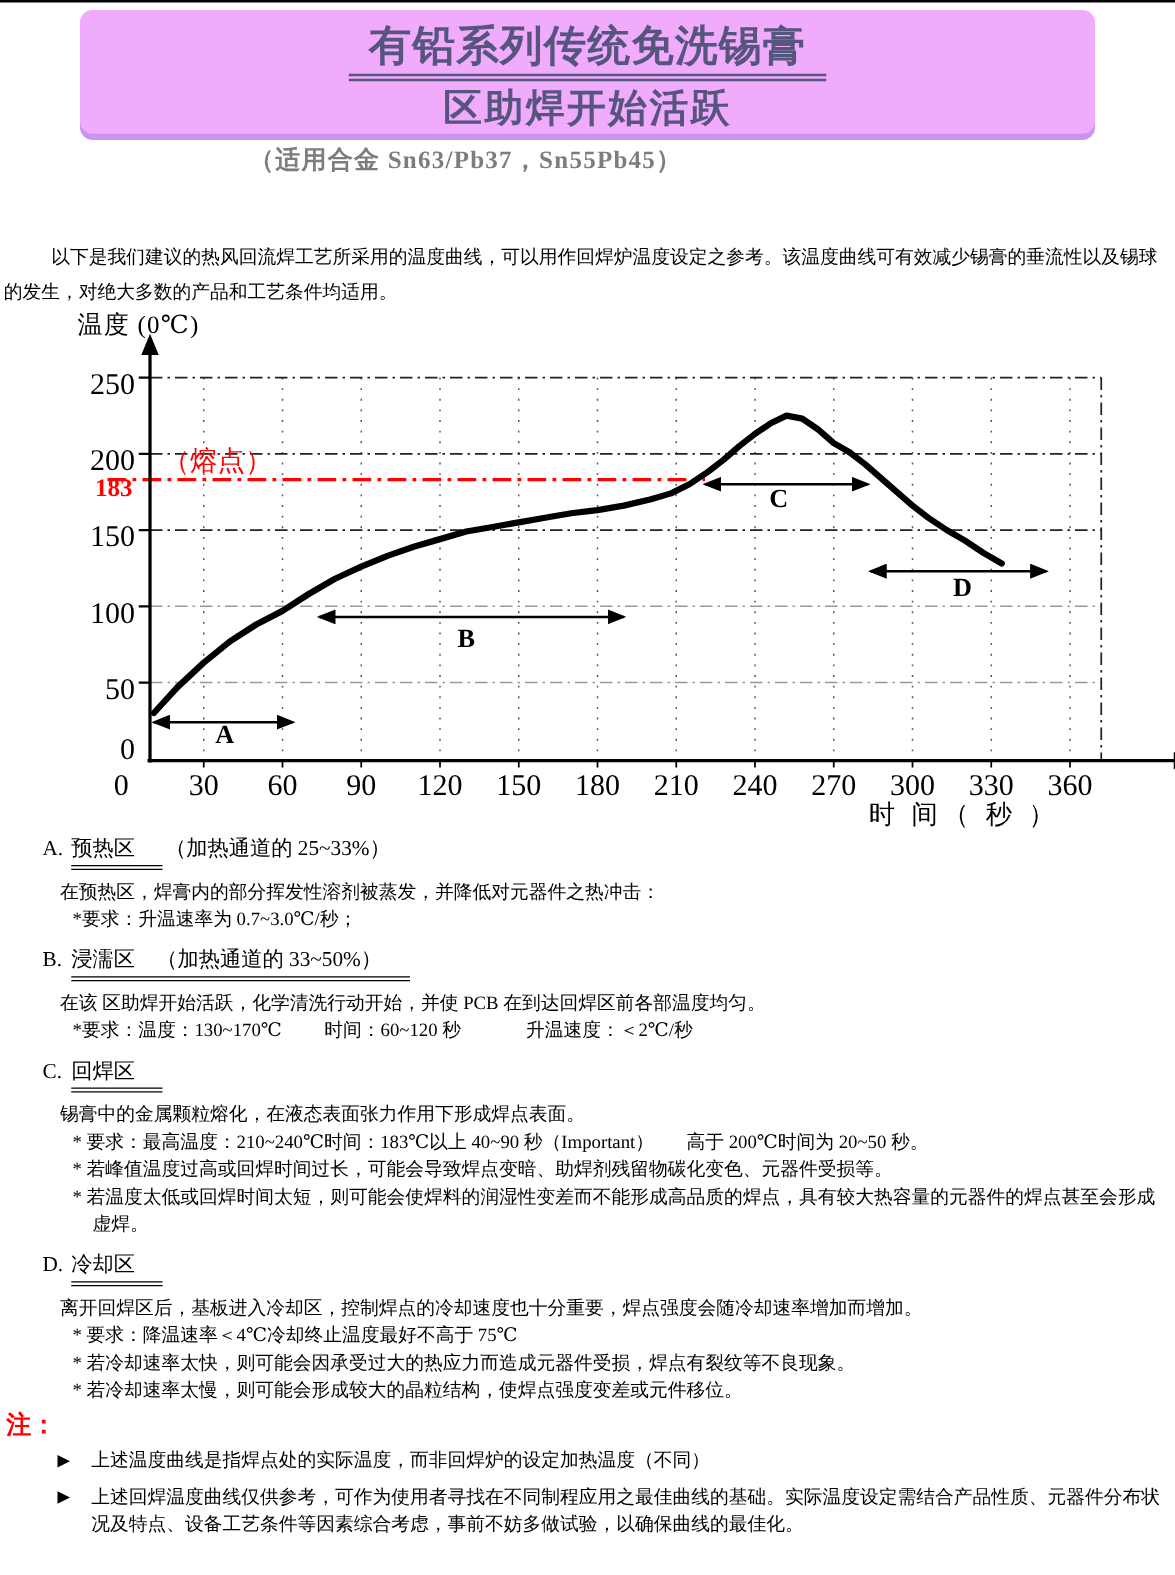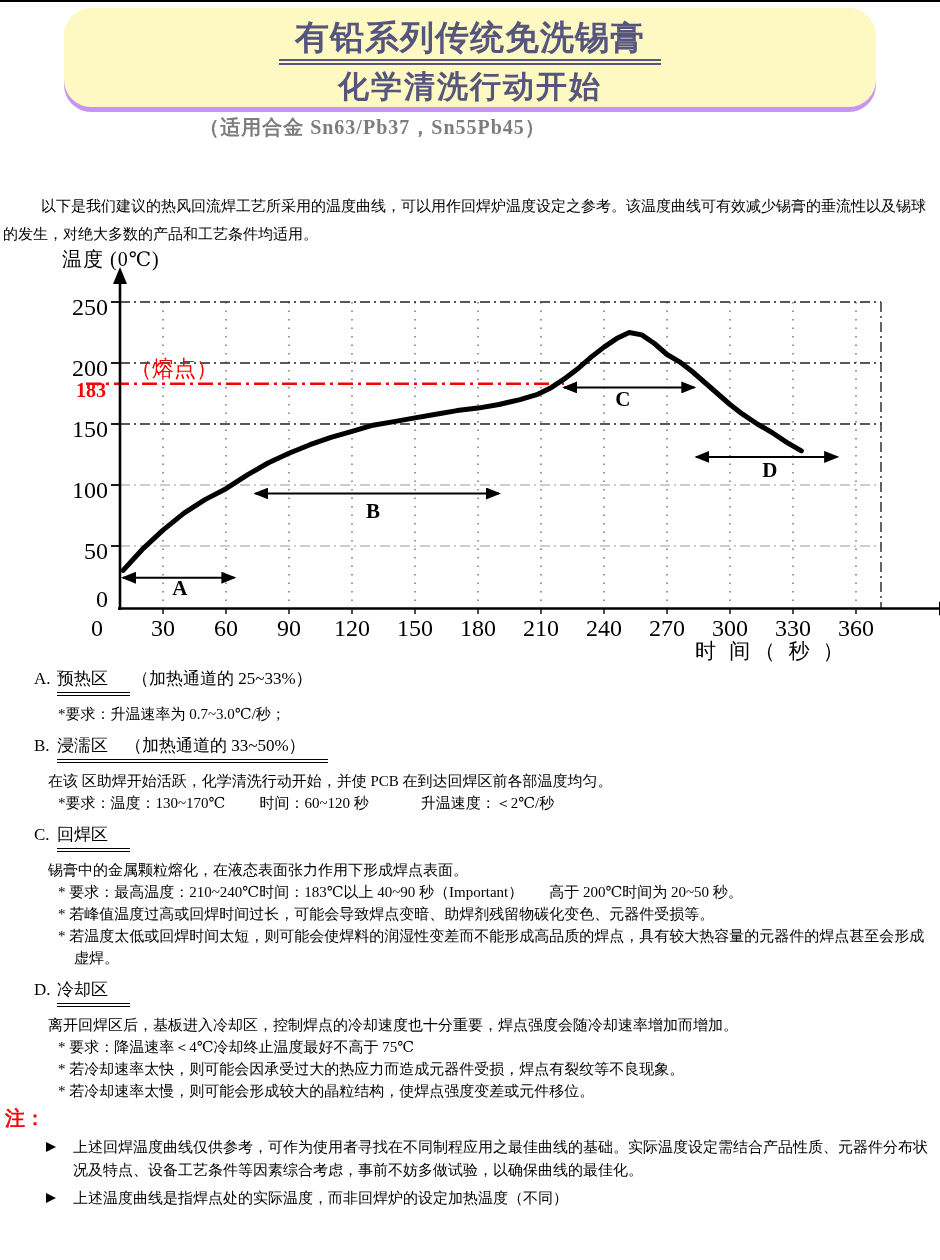--- a/index.html
+++ b/index.html
@@ -3,21 +3,21 @@
 <meta charset="utf-8">
 <style>
   html,body{margin:0;padding:0;}
   body{
     width:940px;height:1260px;position:relative;background:#fff;overflow:hidden;
     font-family:"Liberation Serif","DejaVu Serif",serif;color:#000;
   }
   .top-rule{position:absolute;left:0;top:0;width:940px;height:2px;background:#000;}
   .header-box{
     position:absolute;left:64px;top:8px;width:812px;height:99px;
-    background:#fef9c3;border-radius:27px;
+    background:#f0abfc;border-radius:10px;
     box-shadow:0 5px 0 #c795f3;
     text-align:center;
   }
   .title1{margin-top:10px;font-size:34px;line-height:40px;color:#55557e;font-weight:700;letter-spacing:1px;}
   .title1 .u{display:inline-block;border-bottom:6px double #55557e;padding:0 16px 1px 16px;}
   .title1 .b{font-weight:900;}
   .title2{margin-top:3px;font-size:31px;line-height:38px;color:#55557e;font-weight:600;letter-spacing:2px;}
   .subtitle{position:absolute;left:0;top:114px;width:745px;text-align:center;
     font-size:20px;font-weight:700;color:#7d7d7d;letter-spacing:1px;}
   .intro{position:absolute;left:3px;top:192px;width:934px;font-size:15px;line-height:28px;text-indent:38px;}
@@ -45,21 +45,21 @@
 <body>
 
 <div class="top-rule"></div>
 
 <div class="header-box">
   <div class="title1">
     <span class="u">
       <span class="b">有铅</span><span>系列传统免洗锡膏</span>
     </span>
   </div>
-  <div class="title2">化学清洗行动开始</div>
+  <div class="title2">区助焊开始活跃</div>
 </div>
 
 <div class="subtitle">（适用合金 Sn63/Pb37，Sn55Pb45）</div>
 
 <div class="intro">以下是我们建议的热风回流焊工艺所采用的温度曲线，可以用作回焊炉温度设定之参考。该温度曲线可有效减少锡膏的垂流性以及锡球的发生，对绝大多数的产品和工艺条件均适用。</div>
 
 <div class="y-title">温度 (0℃)</div>
 
 <div class="chart-wrap">
 <svg width="890" height="410" viewBox="0 0 890 410">
@@ -169,20 +169,21 @@
 
   <text x="645" y="403" font-size="21" letter-spacing="4" fill="#000">时 间（ 秒 ）</text>
 </svg>
 </div>
 
 <div class="sections">
 
   <div class="sec-head">
     <span class="sid">A.</span><span class="st">预热区</span><span class="sfx">（加热通道的 25~33%）</span>
   </div>
+  <div class="line">在预热区，焊膏内的部分挥发性溶剂被蒸发，并降低对元器件之热冲击：</div>
   <div class="bline">*要求：升温速率为 0.7~3.0℃/秒；</div>
 
   <div class="sec-head">
     <span class="sid">B.</span><span class="st">浸濡区　（加热通道的 33~50%）</span>
   </div>
   <div class="line">在该 区助焊开始活跃，化学清洗行动开始，并使 PCB 在到达回焊区前各部温度均匀。</div>
   <div class="bline req">
     <span>*要求：温度：130~170℃</span><span class="g1">时间：60~120 秒</span><span class="g2">升温速度：＜2℃/秒</span>
   </div>
 
@@ -202,24 +203,24 @@
   <div class="line">离开回焊区后，基板进入冷却区，控制焊点的冷却速度也十分重要，焊点强度会随冷却速率增加而增加。</div>
   <div class="bline reqD">
     <span>* 要求：降温速率＜4℃</span><span class="g1">冷却终止温度最好不高于 75℃</span>
   </div>
   <div class="bline">* 若冷却速率太快，则可能会因承受过大的热应力而造成元器件受损，焊点有裂纹等不良现象。</div>
   <div class="bline">* 若冷却速率太慢，则可能会形成较大的晶粒结构，使焊点强度变差或元件移位。</div>
 
   <div class="notes-label">注：</div>
   <div class="note-item">
     <span class="tri"></span>
-    <span>上述回焊温度曲线仅供参考，可作为使用者寻找在不同制程应用之最佳曲线的基础。实际温度设定需结合产品性质、元器件分布状况及特点、设备工艺条件等因素综合考虑，事前不妨多做试验，以确保曲线的最佳化。</span>
+    <span>上述温度曲线是指焊点处的实际温度，而非回焊炉的设定加热温度（不同）</span>
   </div>
   <div class="note-item">
     <span class="tri"></span>
-    <span>上述温度曲线是指焊点处的实际温度，而非回焊炉的设定加热温度（不同）</span>
+    <span>上述回焊温度曲线仅供参考，可作为使用者寻找在不同制程应用之最佳曲线的基础。实际温度设定需结合产品性质、元器件分布状况及特点、设备工艺条件等因素综合考虑，事前不妨多做试验，以确保曲线的最佳化。</span>
   </div>
   <div class="note-item">
     
     
   </div>
 
 </div>
 
 </body></html>

